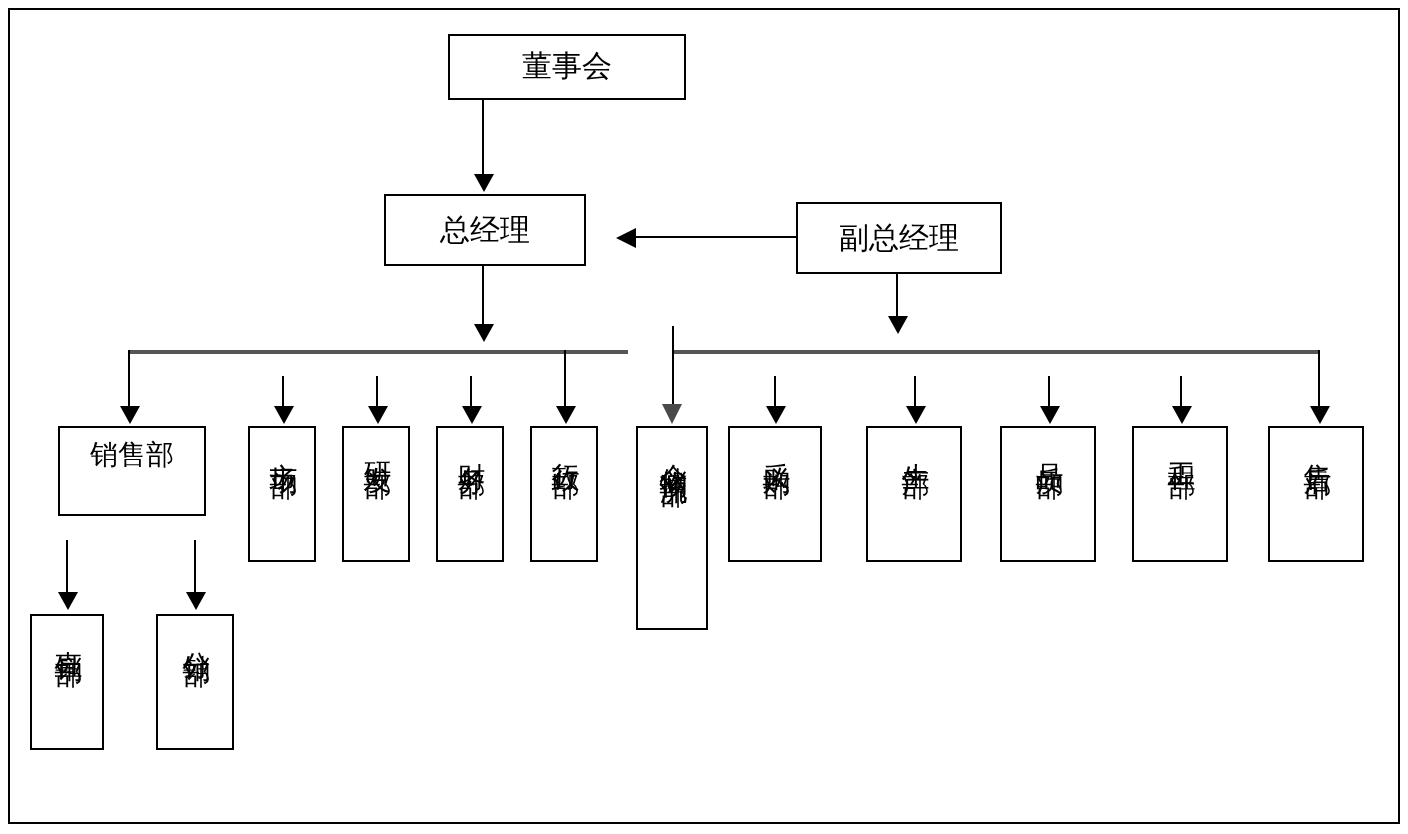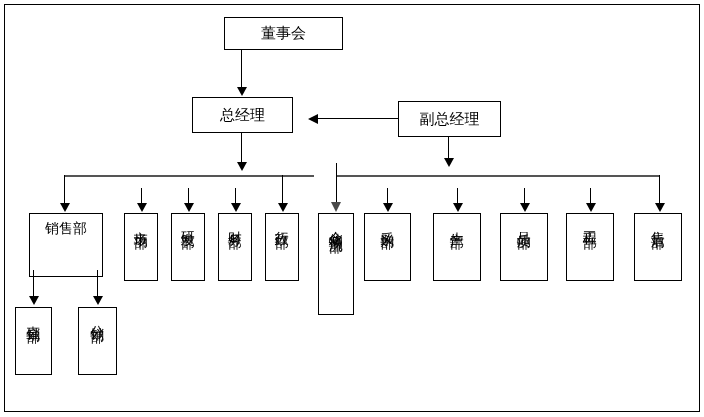--- a/index.html
+++ b/index.html
@@ -144,21 +144,21 @@
 
   <div class="line-v" style="left:188px; top:188px; height:17px;"></div>
   <div class="arrow-down" style="left:184px; top:203px;"></div>
 
   <div class="line-v" style="left:235px; top:188px; height:17px;"></div>
   <div class="arrow-down" style="left:231px; top:203px;"></div>
 
   <div class="line-v" style="left:282px; top:175px; height:30px;"></div>
   <div class="arrow-down" style="left:278px; top:203px;"></div>
 
-  <div class="node horiz" style="left:29px; top:213px; width:74px; height:64px;">
+  <div class="node horiz" style="left:29px; top:213px; width:74px; height:45px;">
     <span>销售部</span>
   </div>
 
   <div class="node vert" style="left:124px; top:213px; width:34px; height:68px;">
     <span class="vlabel">市场部</span>
   </div>
   <div class="node vert" style="left:171px; top:213px; width:34px; height:68px;">
     <span class="vlabel">研发部</span>
   </div>
   <div class="node vert" style="left:218px; top:213px; width:34px; height:68px;">

